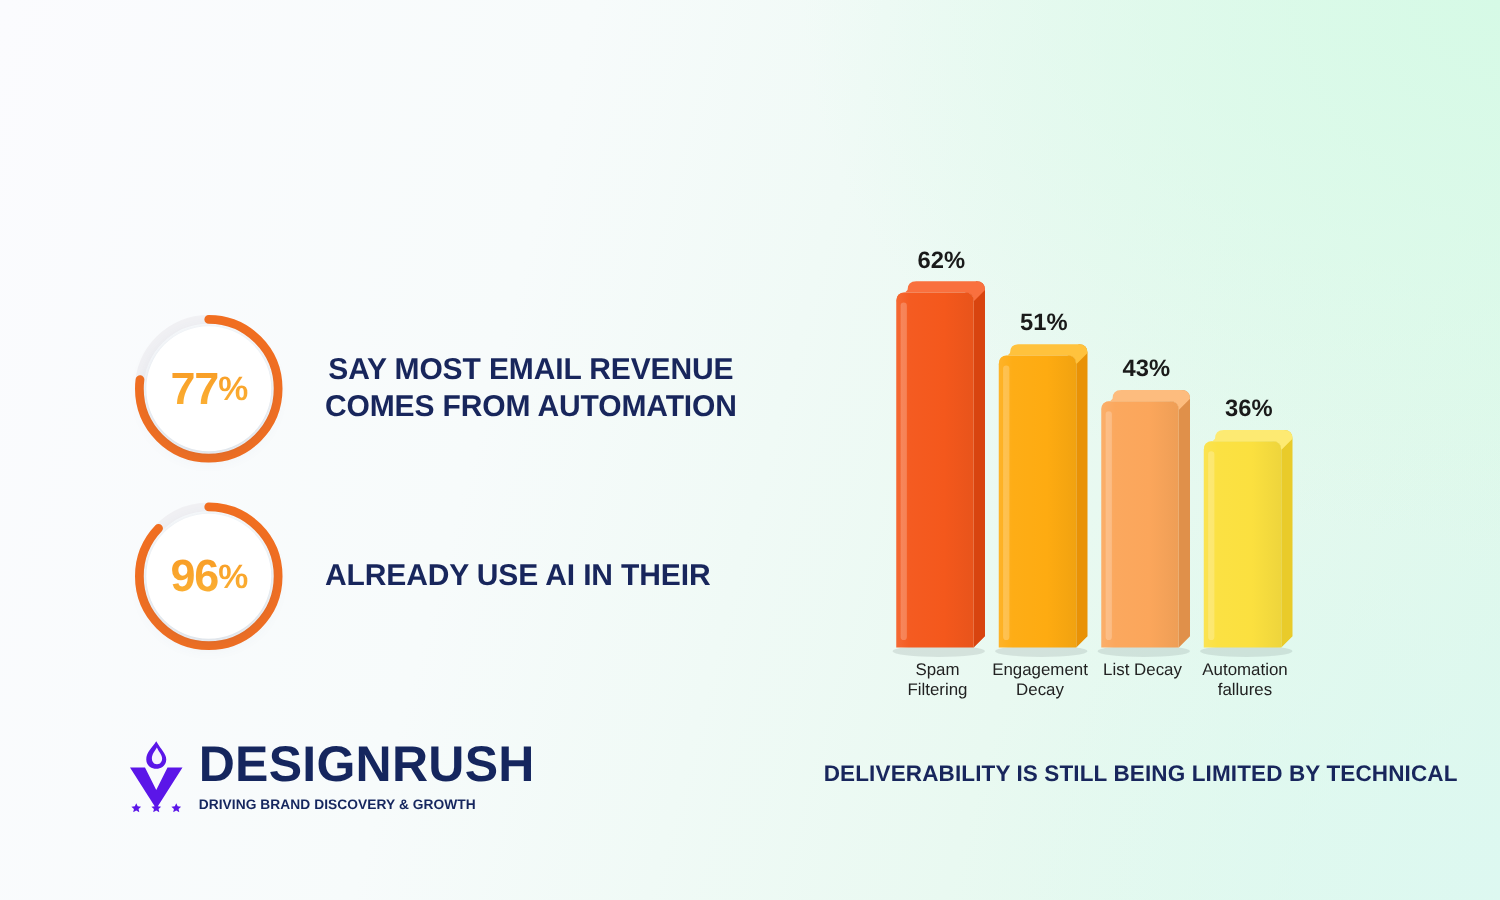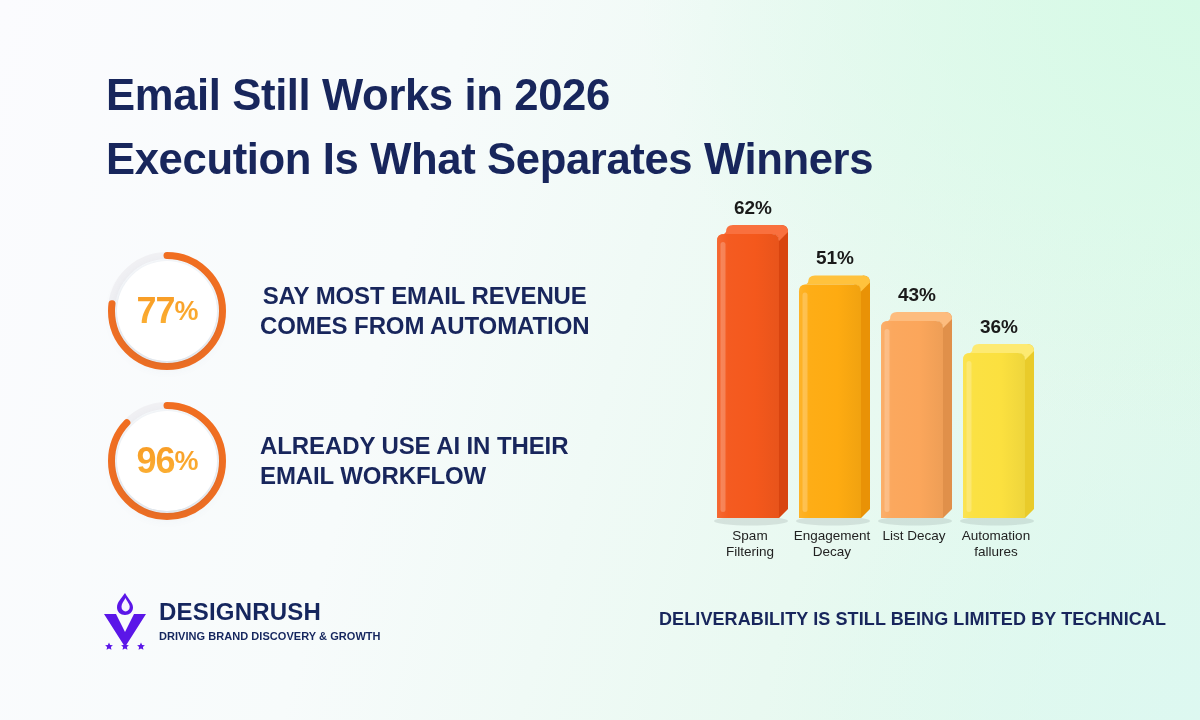--- a/index.html
+++ b/index.html
@@ -143,45 +143,41 @@
   }
   .logo .mark { flex: 0 0 auto; }
   .logo .wordmark {
     margin-left: 10px;
     display: flex;
     flex-direction: column;
     justify-content: center;
   }
   .logo .brand {
     color: #15265e;
-    font-size: 24px;
+    font-size: 40px;
     font-weight: 700;
     letter-spacing: 0.2px;
     line-height: 1;
     font-family: "Liberation Sans", sans-serif;
   }
   .logo .tagline {
     color: #15265e;
     font-size: 11px;
     font-weight: 700;
     letter-spacing: 0.05px;
     line-height: 1;
     margin-top: 7px;
     white-space: nowrap;
   }
 </style>
 </head>
 <body>
 
 <div id="canvas">
 
-  <div class="headline">
-    <span class="line line1">Email Still Works in 2026</span>
-    <span class="line line2">Execution Is What Separates Winners</span>
-  </div>
 
   <div class="stat-row row1">
     <div class="donut">
       <svg class="ring-svg" viewBox="0 0 126 126">
         <circle cx="63" cy="63" r="55.5" fill="none" stroke="#f1f1f4" stroke-width="7"></circle>
         <circle id="arc-0" cx="63" cy="63" r="55.5" fill="none" stroke="#f26f21" stroke-width="7" stroke-linecap="round" transform="rotate(-90 63 63)" stroke-dasharray="268.51 81.20"></circle>
       </svg>
       <div class="inner-disc"></div>
       <div class="pct">
         <span>77</span>
@@ -201,21 +197,20 @@
         <circle id="arc-1" cx="63" cy="63" r="55.5" fill="none" stroke="#f26f21" stroke-width="7" stroke-linecap="round" transform="rotate(-90 63 63)" stroke-dasharray="303.38 46.33"></circle>
       </svg>
       <div class="inner-disc"></div>
       <div class="pct">
         <span>96</span>
           <span class="sym">%</span>
       </div>
     </div>
     <div class="stat-text">
       <span class="l">ALREADY USE AI IN THEIR</span>
-      <span class="l">EMAIL WORKFLOW</span>
     </div>
   </div>
 
   <div id="chart">
       <svg width="400" height="372" viewBox="0 0 400 372">
         <defs>
           <linearGradient id="bg0" x1="0" y1="0" x2="1" y2="0">
             <stop offset="0" stop-color="rgb(245,105,51)"></stop>
             <stop offset="0.18" stop-color="rgb(244,91,33)"></stop>
             <stop offset="0.62" stop-color="#f4581c"></stop>

